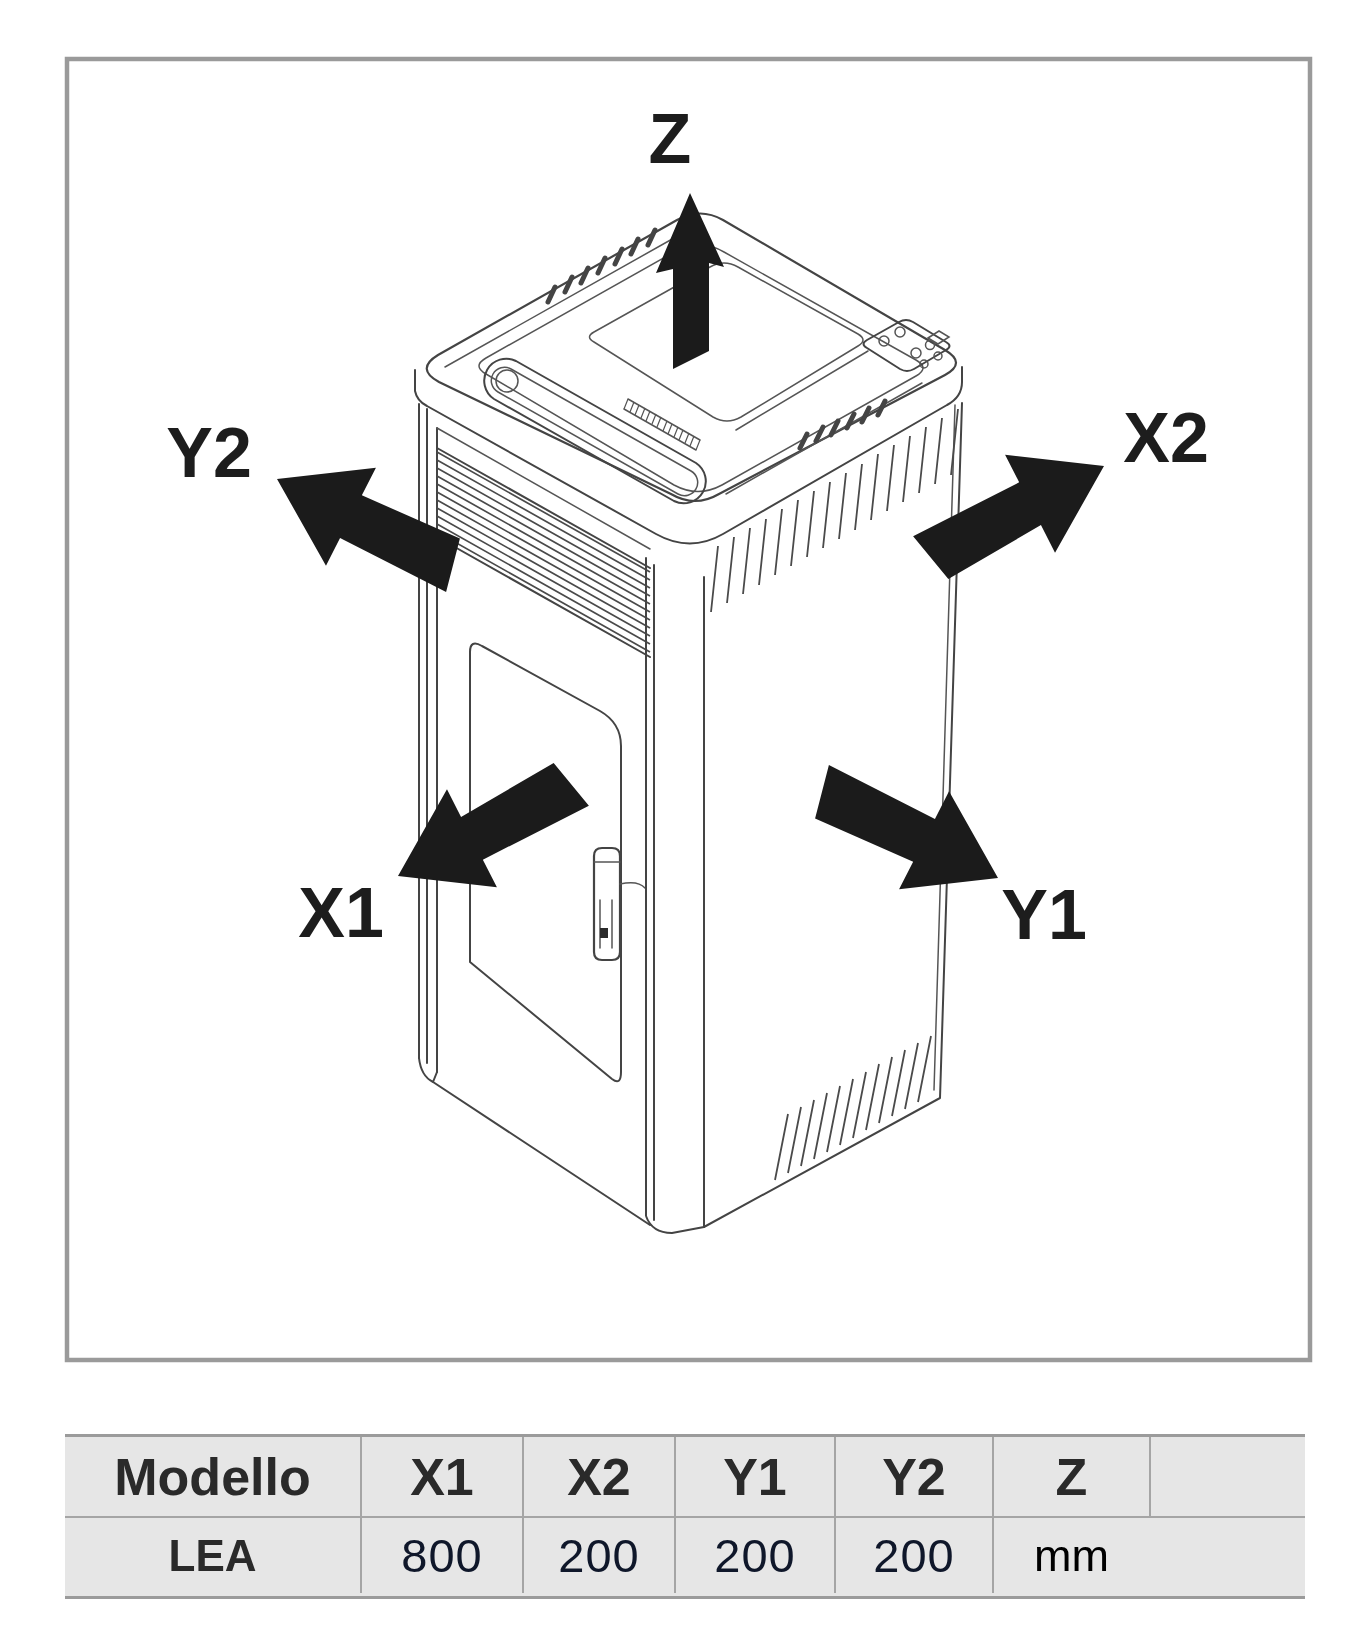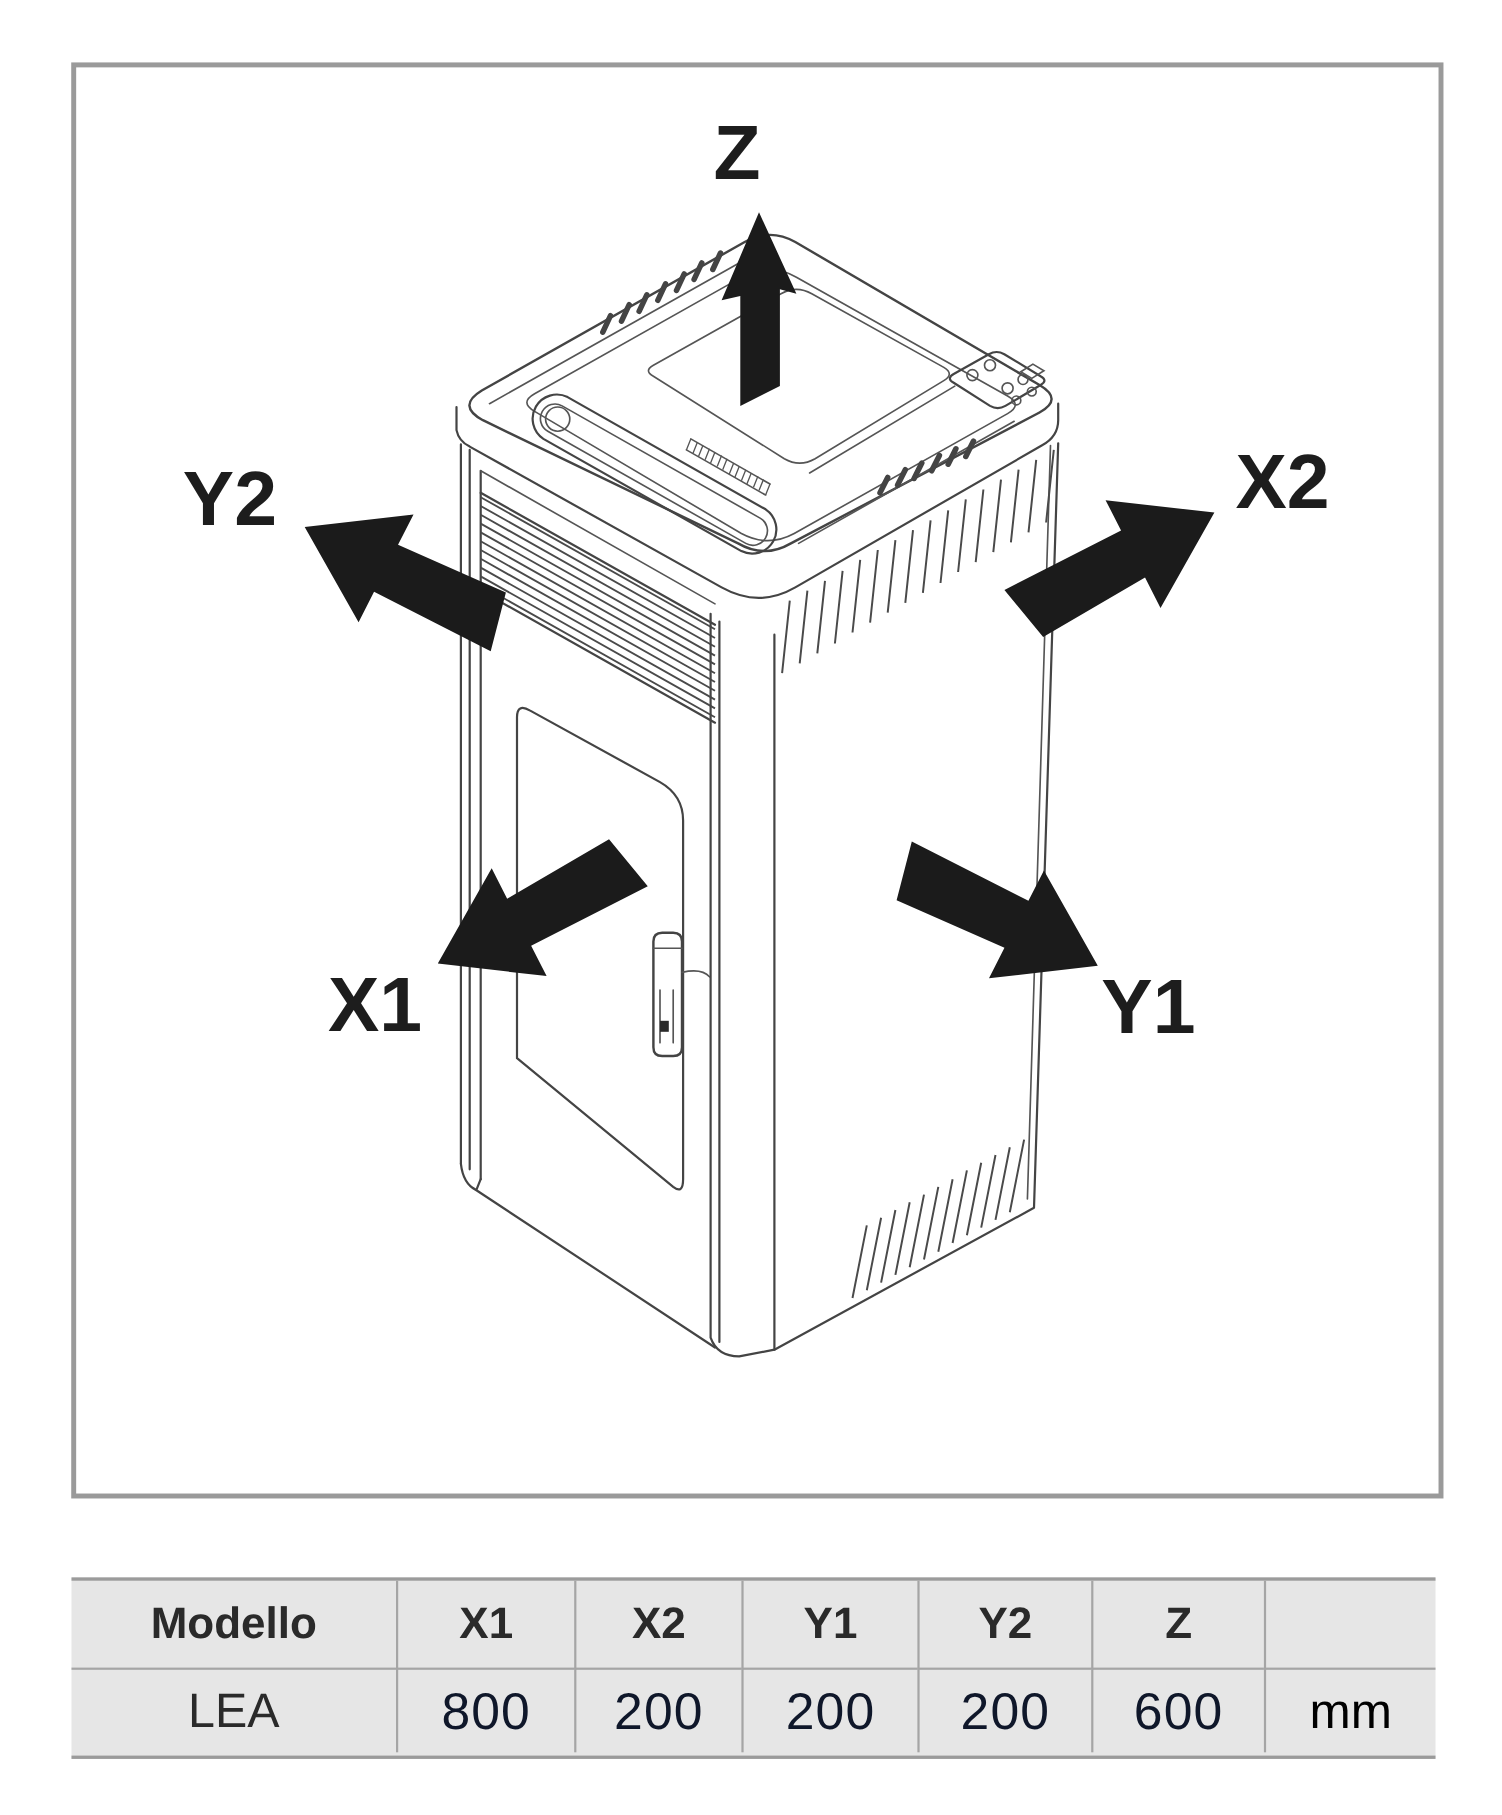--- a/index.html
+++ b/index.html
@@ -11,22 +11,22 @@
   .stove-thin{stroke:#555;fill:none;stroke-width:1.5;stroke-linecap:round;}
   .stove-fill{fill:#ffffff;stroke:#444;stroke-width:2.2;stroke-linejoin:round;}
   .arrow{fill:#1b1b1b;stroke:none;}
   
   .spec-table{position:absolute;left:65px;top:1434px;width:1240px;height:159px;
       background:#e6e6e6;border-top:3px solid #9b9b9b;border-bottom:3px solid #9b9b9b;
       display:grid;grid-template-columns:295px 162px 152px 160px 158px 157px 156px;
       grid-template-rows:81px 75px;}
   .cell{display:flex;align-items:center;justify-content:center;border-left:2px solid #a5a5a5;}
   .cell.first{border-left:none;}
-  .cell.head{border-bottom:2px solid #a5a5a5;font-weight:bold;font-size:40px;}
-  .cell.model{font-weight:normal;font-size:44px;}
+  .cell.head{border-bottom:2px solid #a5a5a5;font-weight:bold;font-size:52px;}
+  .cell.model{font-weight:bold;font-size:44px;}
   .cell.val{font-size:47px;font-weight:400;color:#0f172a;letter-spacing:1px;}
   .cell.unit{font-size:45px;font-weight:400;color:#000000;}
 </style>
 </head>
 <body>
 
 <div class="page">
 
   <svg class="diagram-svg" viewBox="0 0 1365 1650">
     <defs>
@@ -120,17 +120,16 @@
     <div class="cell head">Y1</div>
     <div class="cell head">Y2</div>
     <div class="cell head">Z</div>
     <div class="cell head"></div>
 
     <div class="cell model first">LEA</div>
     <div class="cell val">800</div>
     <div class="cell val">200</div>
     <div class="cell val">200</div>
     <div class="cell val">200</div>
-    <div class="cell val">600</div>
     <div class="cell unit">mm</div>
   </div>
 
 </div>
 
 </body></html>

